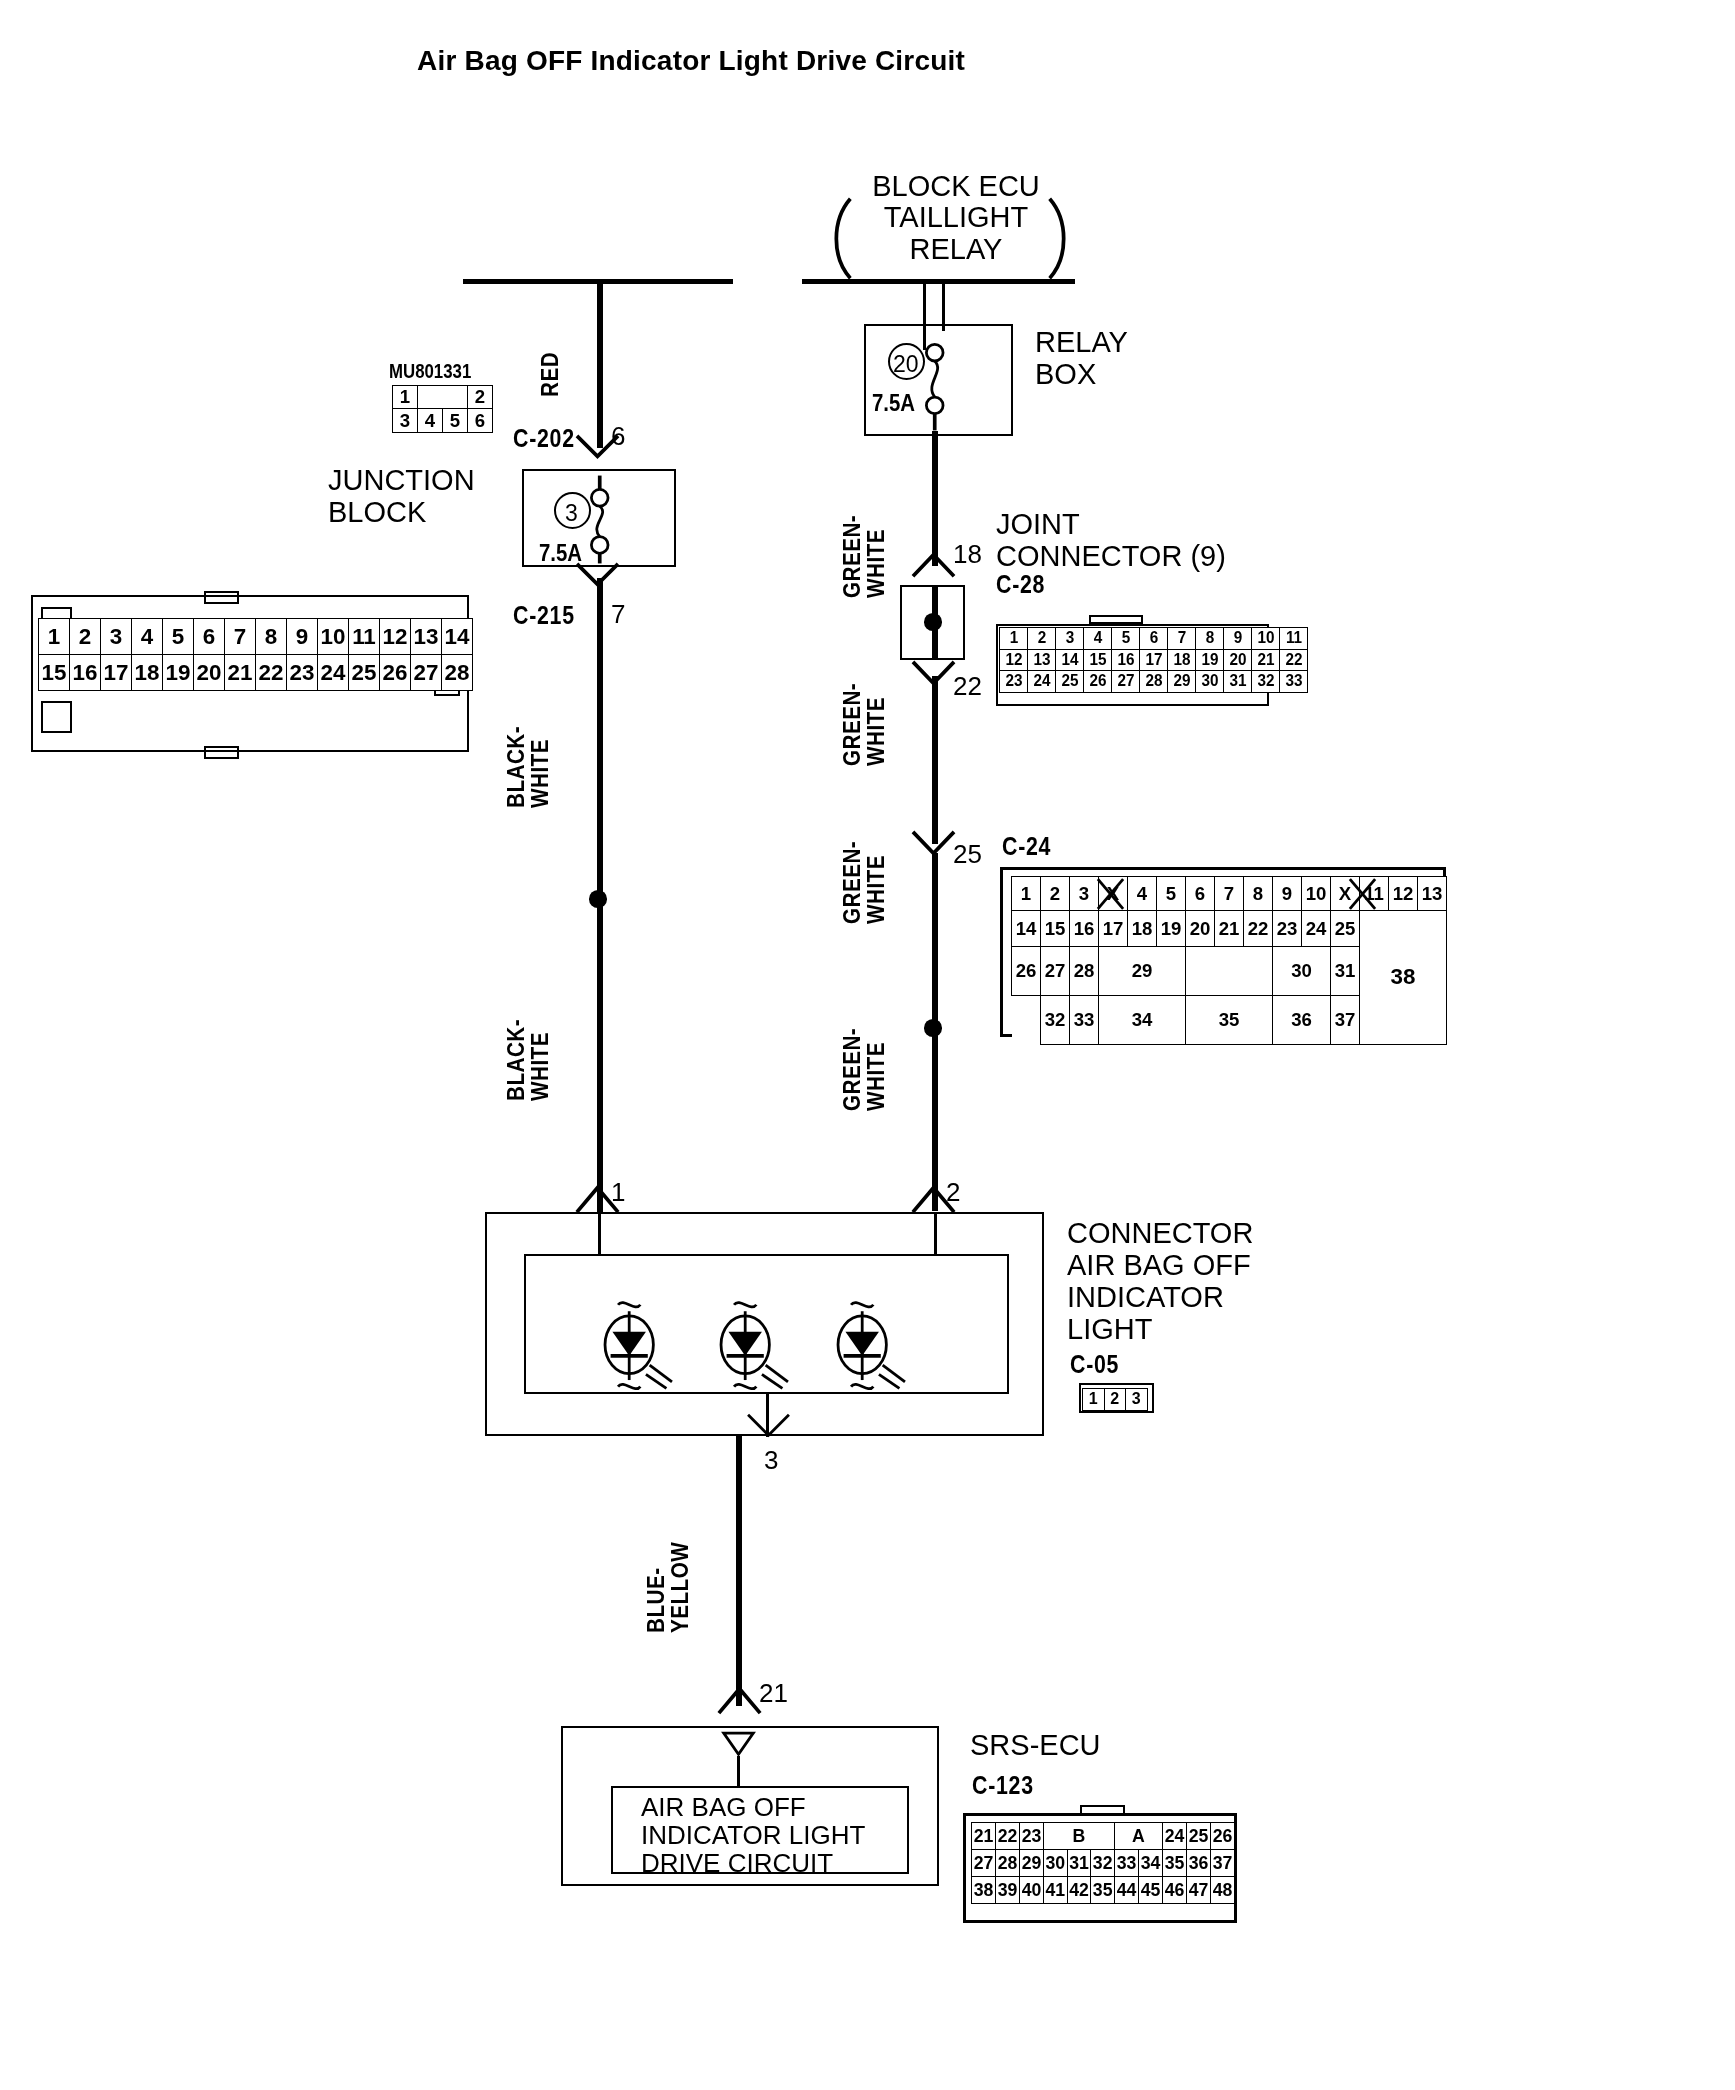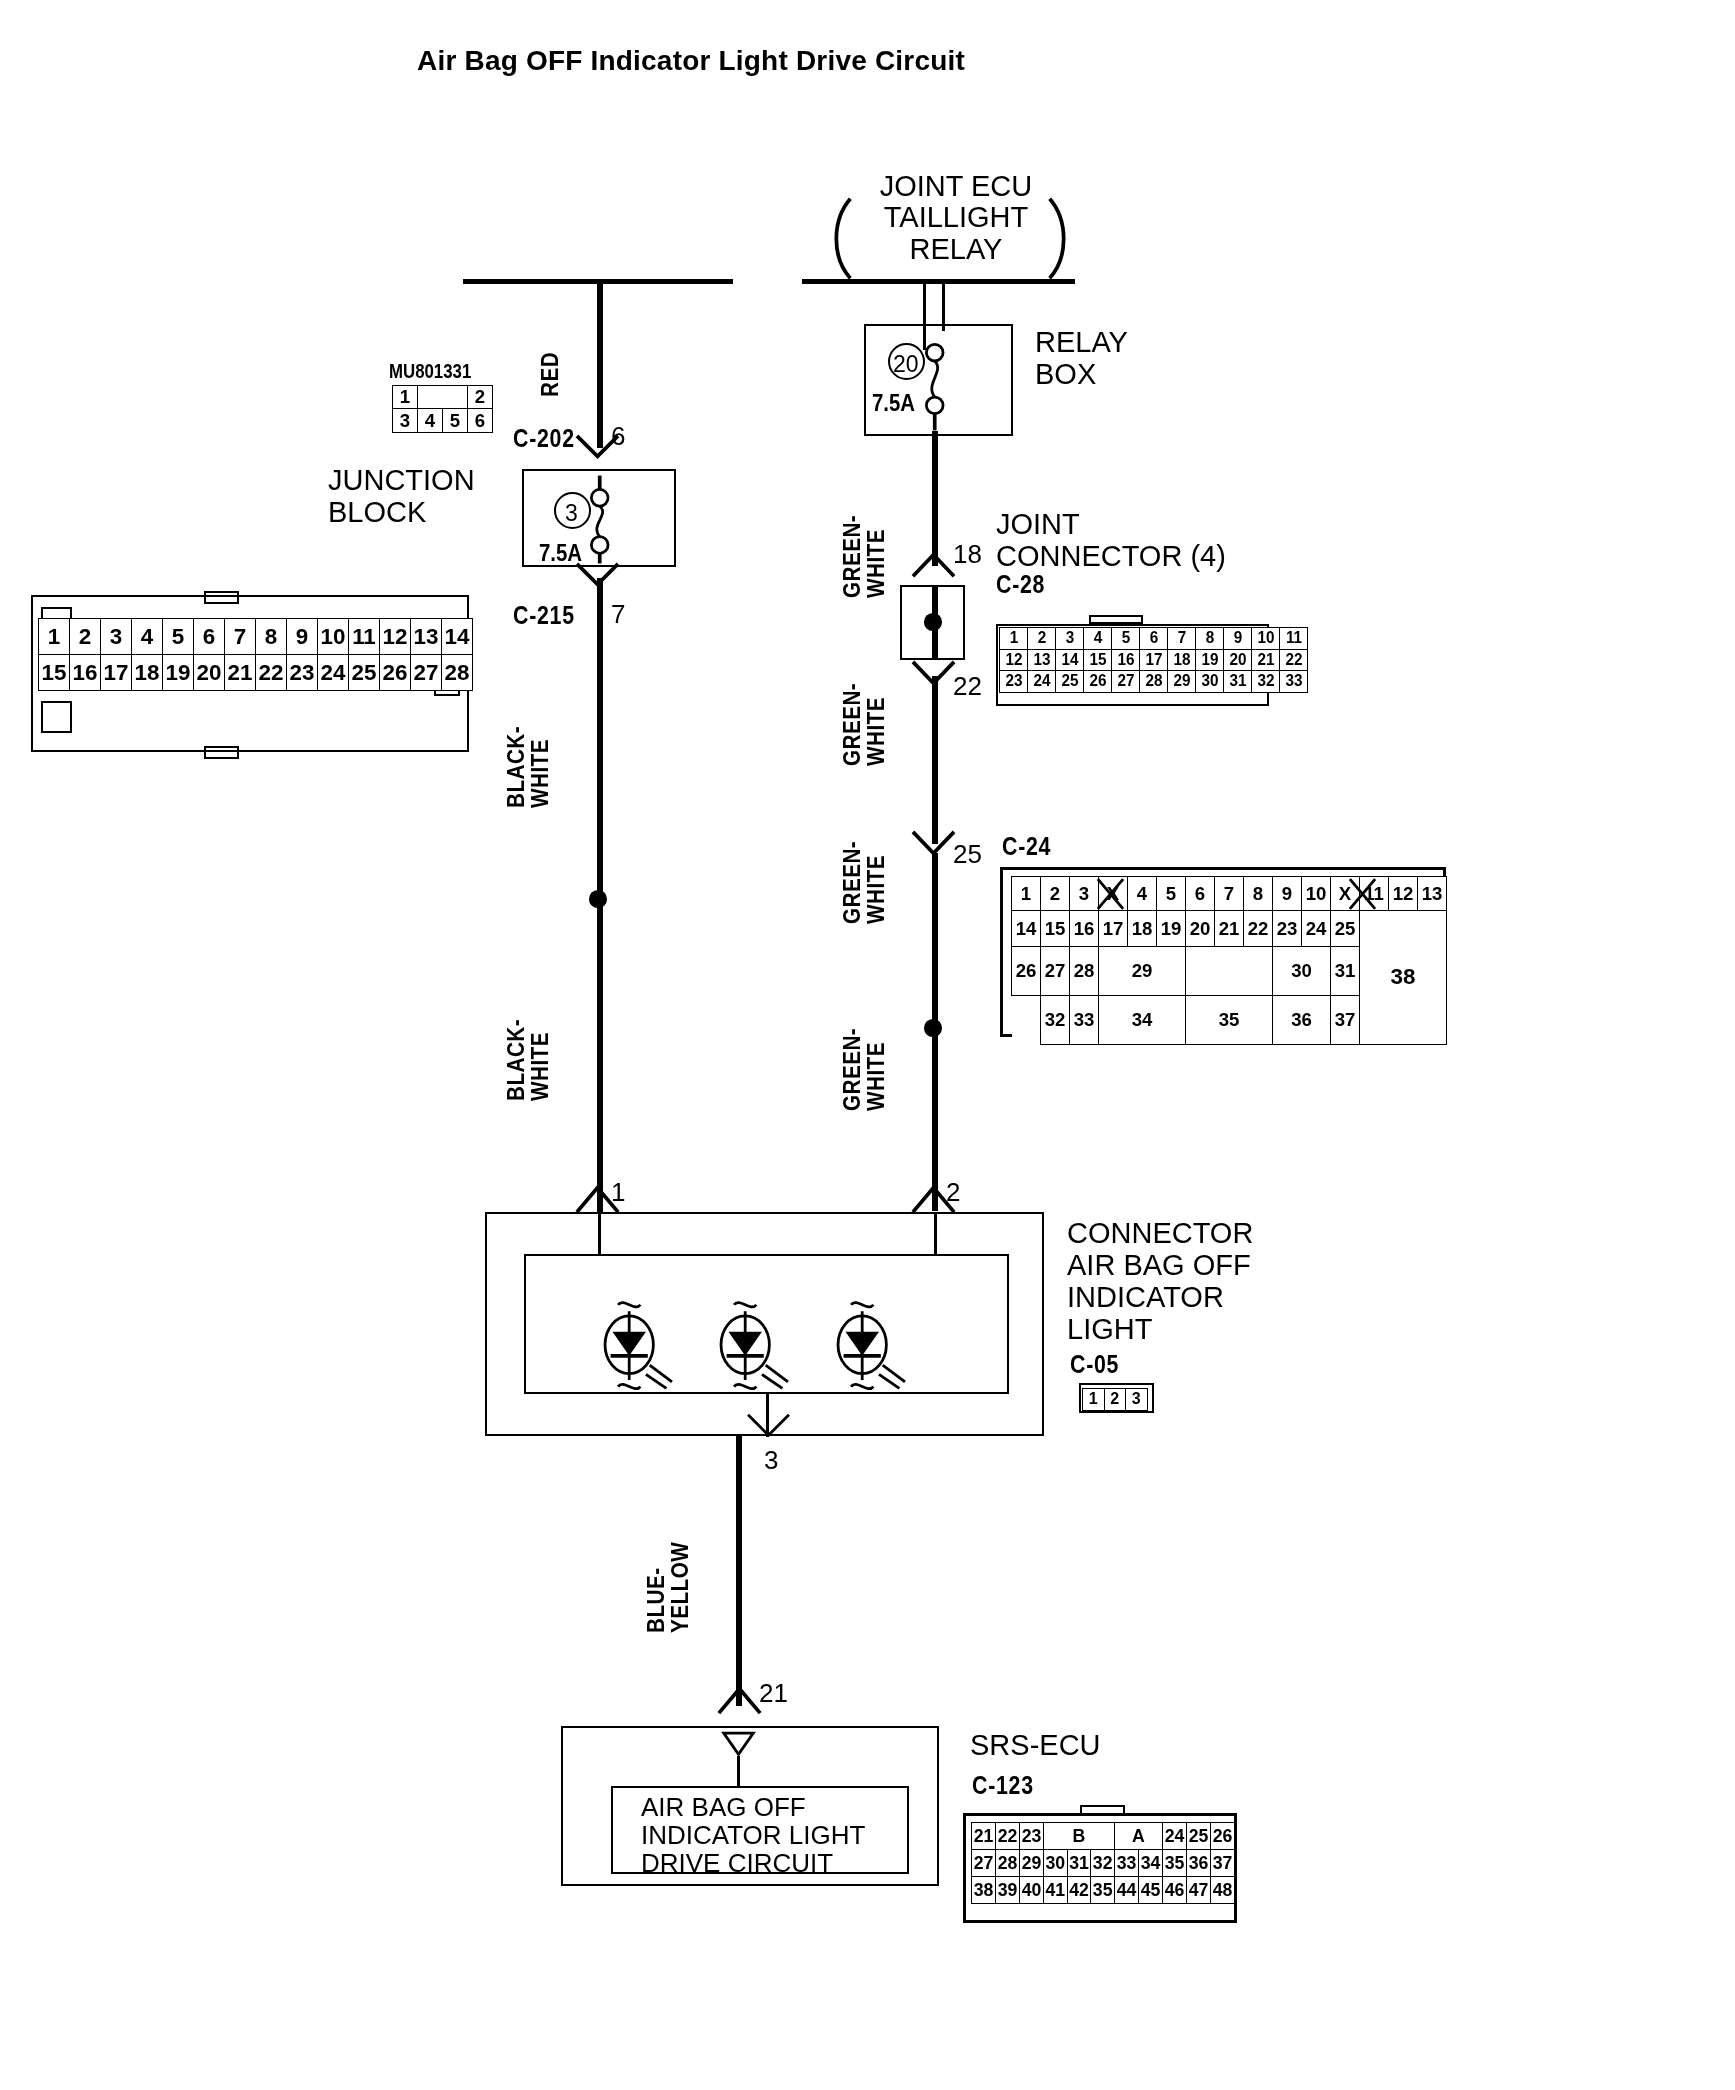--- a/index.html
+++ b/index.html
@@ -193,21 +193,21 @@
       </table>
   </div>
 
   <div class="abs vwire" style="left:597px;top:578px;height:634px;"></div>
   <div class="abs wirelbl" style="left:552px;top:760px;">BLACK-
 WHITE</div>
   <div class="abs dot" style="left:589px;top:890px;width:17.7px;height:17.7px;"></div>
   <div class="abs wirelbl" style="left:552px;top:1053px;">BLACK-
 WHITE</div>
 
-  <div class="abs lbl" style="left:830px;top:170px;text-align:center;width:252px;">JOINT ECU</div>
+  <div class="abs lbl" style="left:830px;top:170px;text-align:center;width:252px;">BLOCK ECU</div>
   <div class="abs lbl" style="left:830px;top:201px;text-align:center;width:252px;">TAILLIGHT</div>
   <div class="abs lbl" style="left:830px;top:233px;text-align:center;width:252px;">RELAY</div>
 
   <svg class="abs" style="left:824px;top:196px;" width="34" height="84" viewBox="0 0 36 90">
     <path d="M28 3 C 8 26, 8 66, 28 88" stroke="#000" stroke-width="4" fill="none"></path>
   </svg>
   <svg class="abs" style="left:1042px;top:196px;" width="34" height="84" viewBox="0 0 36 90">
     <path d="M8 3 C 28 26, 28 66, 8 88" stroke="#000" stroke-width="4" fill="none"></path>
   </svg>
   <div class="abs hline" style="left:802px;top:279px;width:273px;"></div>
@@ -230,21 +230,21 @@
 
   <div class="abs vwire" style="left:932px;top:431px;height:135px;"></div>
   <div class="abs wirelbl" style="left:888px;top:550px;">GREEN-
 WHITE</div>
 
   <svg class="abs" style="left:910px;top:552px;" width="47" height="28" viewBox="0 0 50 30">
     <path d="M3 26 L25 3 L47 26" stroke="#000" stroke-width="4" fill="none"></path>
   </svg>
   <div class="abs pinnum" style="left:953px;top:539px;">18</div>
   <div class="abs lbl" style="left:996px;top:508px;">JOINT
-CONNECTOR (4)</div>
+CONNECTOR (9)</div>
   <div class="abs mono" style="left:996px;top:570px;">C-28</div>
 
   <div class="abs boxline" style="left:900px;top:585px;width:65px;height:75px;"></div>
   <div class="abs vwire" style="left:932px;top:585px;height:75px;"></div>
   <div class="abs dot" style="left:924px;top:613px;width:17.7px;height:17.7px;"></div>
 
   <svg class="abs" style="left:910px;top:660px;" width="47" height="28" viewBox="0 0 50 30">
     <path d="M3 2 L25 25 L47 2" stroke="#000" stroke-width="4" fill="none"></path>
   </svg>
   <div class="abs pinnum" style="left:953px;top:671px;">22</div>

